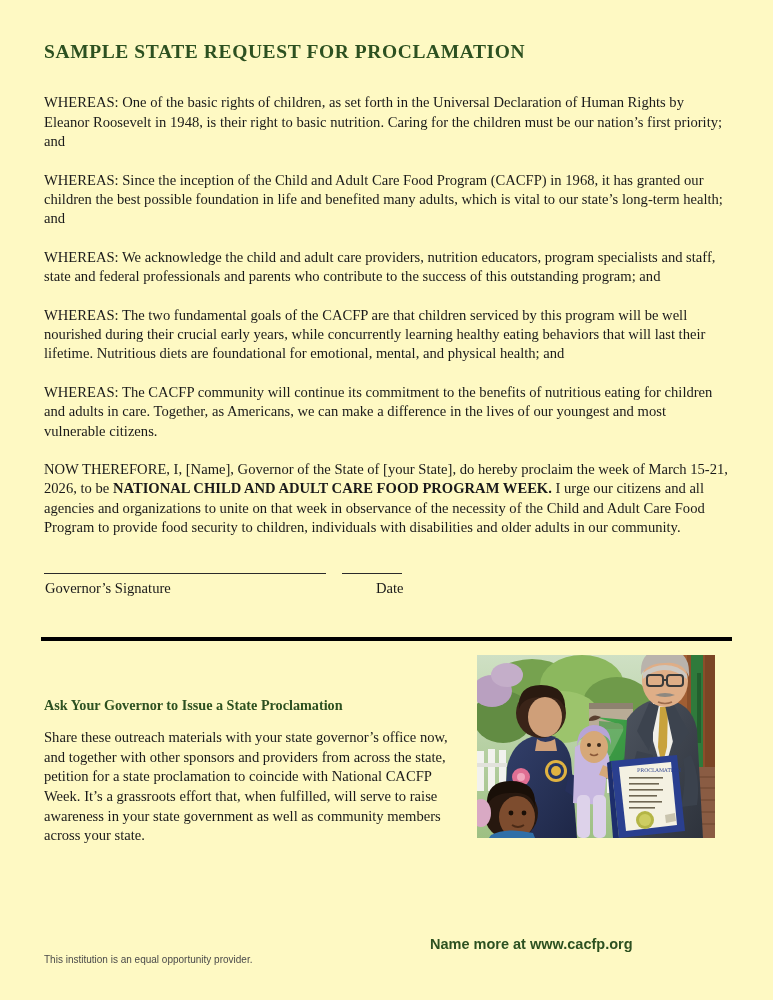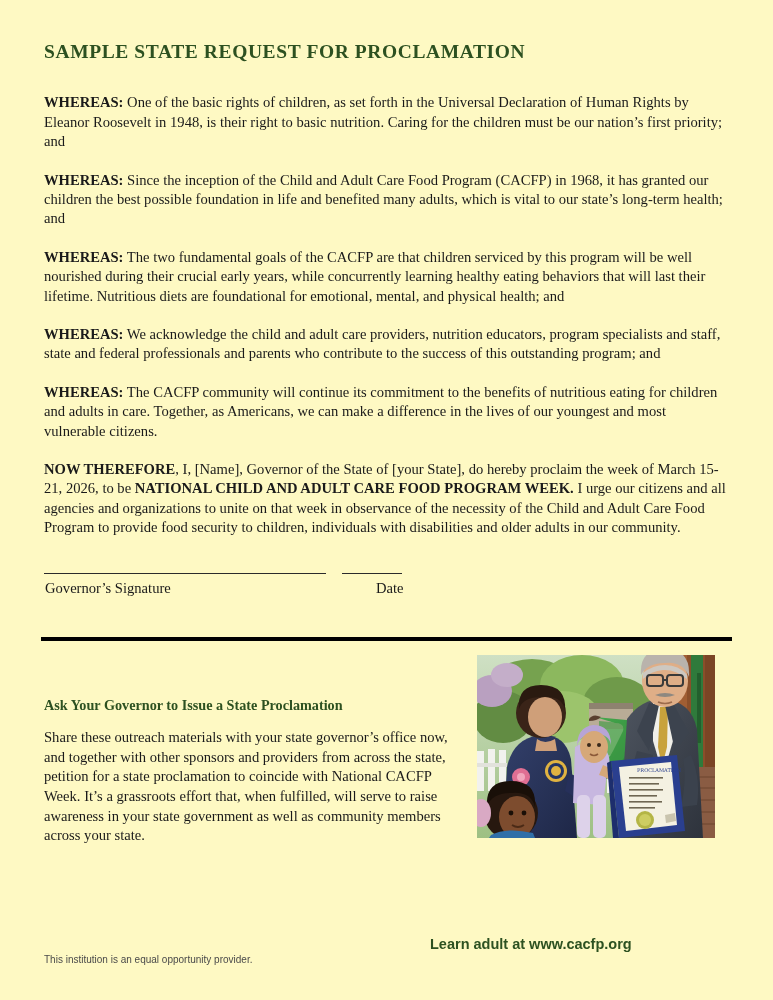--- a/index.html
+++ b/index.html
@@ -45,21 +45,21 @@
 
   .clause {
     font-size: 14.6px;
     line-height: 1.33;
     margin: 0 0 19px 0;
     text-align: left;
   }
   .clause:last-child { margin-bottom: 0; }
 
   .lead {
-    font-weight: bold;
+    font-weight: normal;
     text-align: center;
   }
   .strong-inline {
     font-weight: bold;
     margin-top: 47px;
   }
 
   
   .signature-area {
     position: absolute;
@@ -221,23 +221,23 @@
 <div class="page">
 
   <div class="proclamation">
 
     <h1 class="doc-title">SAMPLE STATE REQUEST FOR PROCLAMATION</h1>
 
     <p class="clause"><span class="lead">WHEREAS:</span><span> One of the basic rights of children, as set forth in the Universal Declaration of Human Rights by Eleanor Roosevelt in 1948, is their right to basic nutrition. Caring for the children must be our nation’s first priority; and</span></p>
 
     <p class="clause"><span class="lead">WHEREAS:</span><span>  Since the inception of the Child and Adult Care Food Program (CACFP) in 1968, it has granted our children the best possible foundation in life and benefited many adults, which is vital to our state’s long-term health; and</span></p>
 
+    <p class="clause"><span class="lead">WHEREAS:</span><span>  We acknowledge the child and adult care providers, nutrition educators, program specialists and staff, state and federal professionals and parents who contribute to the success of this outstanding program; and</span></p>
+
     <p class="clause"><span class="lead">WHEREAS:</span><span> The two fundamental goals of the CACFP are that children serviced by this program will be well nourished during their crucial early years, while concurrently learning healthy eating behaviors that will last their lifetime. Nutritious diets are foundational for emotional, mental, and physical health; and</span></p>
-
-    <p class="clause"><span class="lead">WHEREAS:</span><span>  We acknowledge the child and adult care providers, nutrition educators, program specialists and staff, state and federal professionals and parents who contribute to the success of this outstanding program; and</span></p>
 
     <p class="clause"><span class="lead">WHEREAS:</span><span> The CACFP community will continue its commitment to the benefits of nutritious eating for children and adults in care. Together, as Americans, we can make a difference in the lives of our youngest and most vulnerable citizens.</span></p>
 
     <p class="clause"><span class="lead">NOW THEREFORE</span><span>, I, [Name], Governor of the State of [your State], do hereby proclaim the week of March 15-21, 2026, to be </span><span class="strong-inline">NATIONAL CHILD AND ADULT CARE FOOD PROGRAM WEEK.</span><span> I urge our citizens and all agencies and organizations to unite on that week in observance of the necessity of the Child and Adult Care Food Program to provide food security to children, individuals with disabilities and older adults in our community.</span></p>
 
   </div>
 
   <div class="signature-area">
     <div class="sig-line"></div>
     <div class="date-line"></div>
@@ -391,17 +391,17 @@
       <circle cx="168" cy="165" r="6" fill="#cdcd62"></circle>
       <path d="M188 160 L198 158 L199 166 L189 168 Z" fill="#c9c4ae"></path>
       <path d="M134 106 L142 183 L136 183 L130 108 Z" fill="#1d2e6d"></path>
     </svg>
   </div>
 
   <div class="footer">
 
 
     <div class="footer-fineprint">This institution is an equal opportunity provider.</div>
-    <a class="footer-link" href="#">Learn adult at www.cacfp.org</a>
+    <a class="footer-link" href="#">Name more at www.cacfp.org</a>
 
   </div>
 
 </div>
 
 </body></html>

